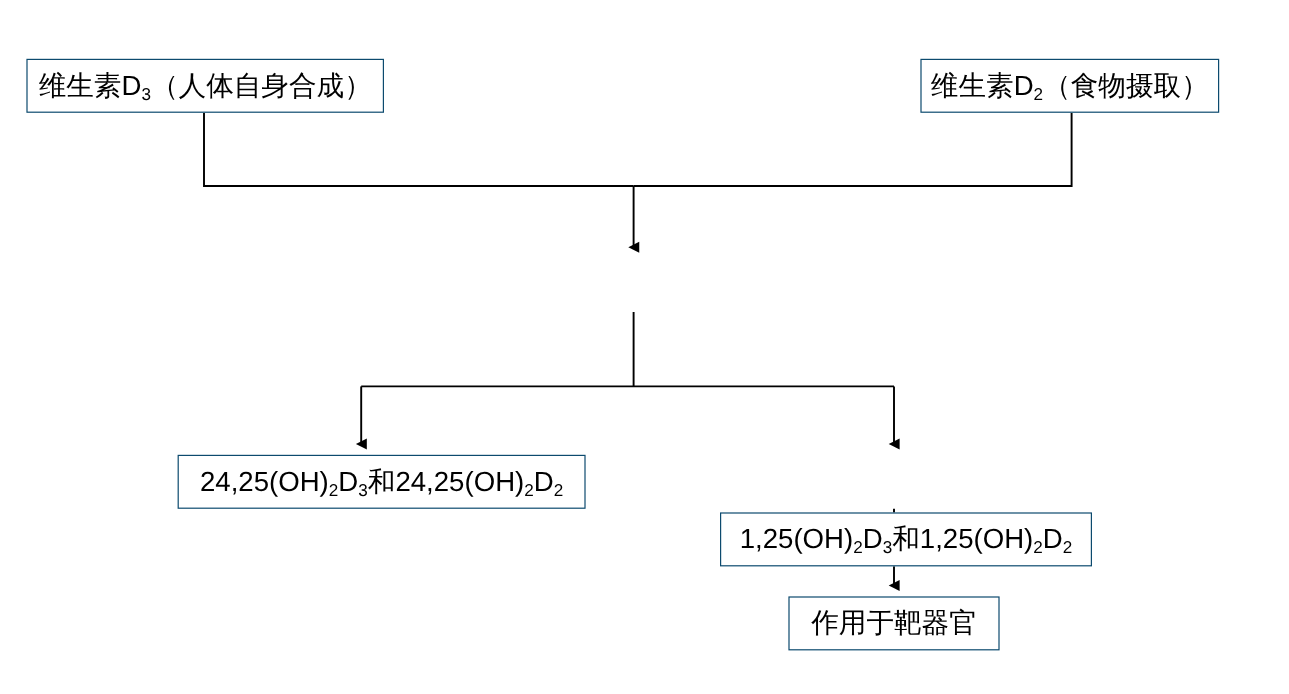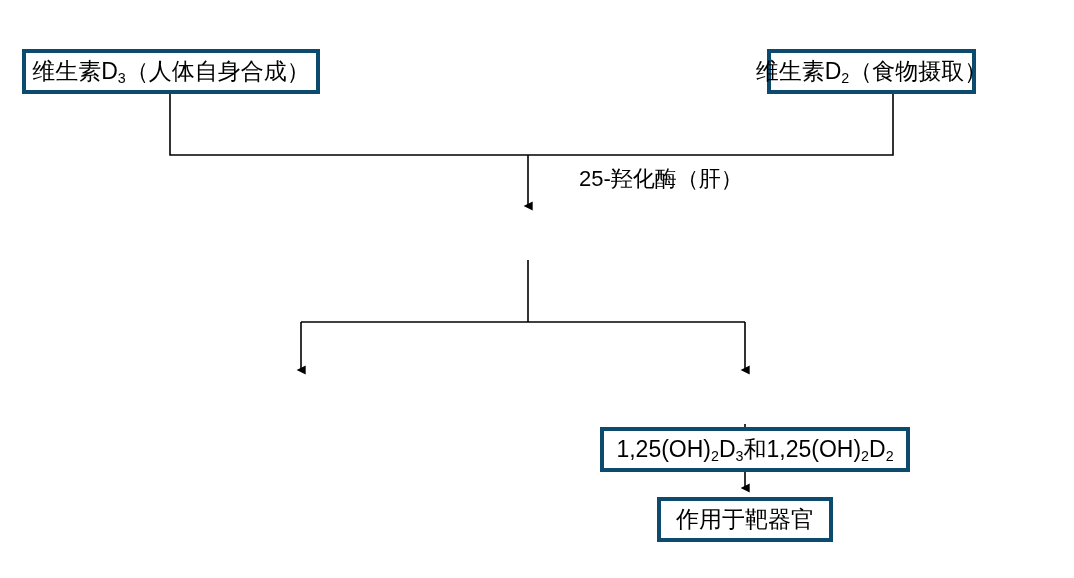--- a/index.html
+++ b/index.html
@@ -23,21 +23,21 @@
     position: absolute;
     left: 0;
     top: 0;
     width: 1074px;
     height: 578px;
     pointer-events: none;
   }
   .node {
     position: absolute;
     box-sizing: border-box;
-    border: 4px solid #0c4a6e;
+    border: 1px solid #0c4a6e;
     background: #ffffff;
     display: flex;
     align-items: center;
     justify-content: center;
     white-space: nowrap;
     line-height: 1;
   }
   .node .txt {
     display: inline-block;
     font-size: 23px;
@@ -53,21 +53,21 @@
   .edge-label {
     position: absolute;
     font-size: 22px;
     white-space: nowrap;
     line-height: 1;
     background: transparent;
   }
 
   
   #node-d3      { left: 22px;  top: 49px;  width: 298px; height: 45px; }
-  #node-d2      { left: 767px; top: 49px;  width: 209px; height: 45px; }
+  #node-d2      { left: 767px; top: 49px;  width: 249px; height: 45px; }
   #node-25oh    { left: 408px; top: 215px; width: 252px; height: 45px; }
   #node-2425oh  { left: 148px; top: 379px; width: 340px; height: 45px; }
   #node-125oh   { left: 600px; top: 379px; width: 310px; height: 45px; margin-top: 48px; }
   #node-target  { left: 657px; top: 497px; width: 176px; height: 45px; }
 
   #label-hydroxylase { left: 579px; top: 168px; }
 </style>
 </head>
 <body>
 
@@ -102,23 +102,27 @@
       <span>维生素D</span><sub>3</sub><span>（人体自身合成）</span>
     </span>
   </div>
 
   <div class="node" id="node-d2">
     <span class="txt">
       <span>维生素D</span><sub>2</sub><span>（食物摄取）</span>
     </span>
   </div>
 
-  <div class="edge-label" id="label-hydroxylase">25-羟化酶（肝）</div>
 
 
+  <div class="node" id="node-2425oh">
+    <span class="txt">
+      <span>24,25(OH)</span><sub>2</sub><span>D</span><sub>3</sub><span>和24,25(OH)</span><sub>2</sub><span>D</span><sub>2</sub>
+    </span>
+  </div>
 
   <div class="node" id="node-125oh">
     <span class="txt">
       <span>1,25(OH)</span><sub>2</sub><span>D</span><sub>3</sub><span>和1,25(OH)</span><sub>2</sub><span>D</span><sub>2</sub>
     </span>
   </div>
 
   <div class="node" id="node-target">
     <span class="txt">作用于靶器官</span>
   </div>

